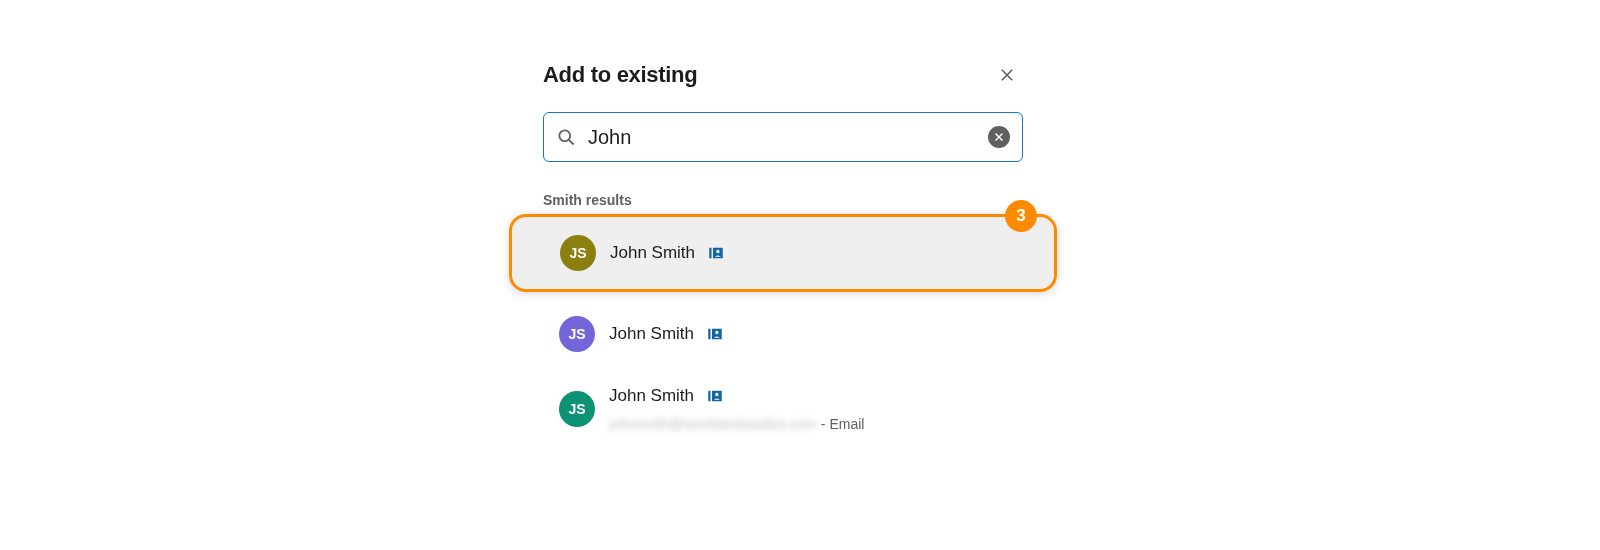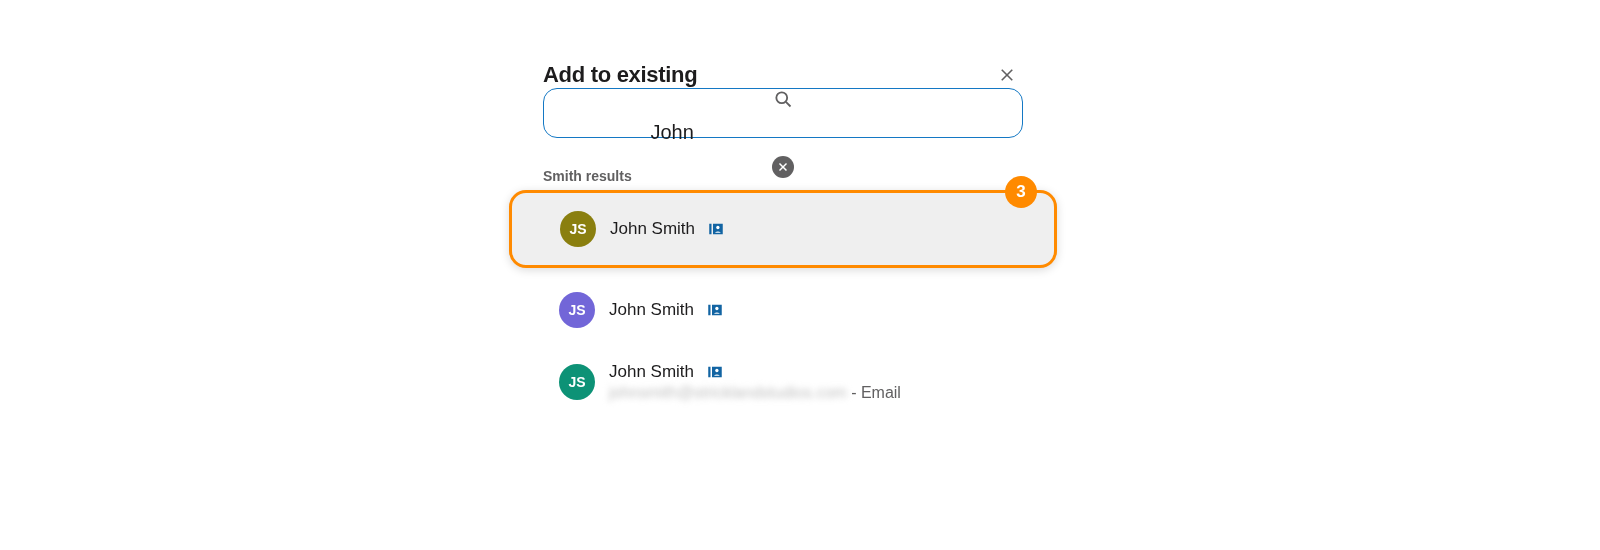--- a/index.html
+++ b/index.html
@@ -17,20 +17,21 @@
     .dialog {
       position: absolute;
       left: 543px;
       top: 62px;
       width: 480px;
     }
     .dialog-header {
       display: flex;
       justify-content: space-between;
       align-items: center;
+      margin-bottom: 24px;
     }
     .dialog-title {
       font-size: 22px;
       font-weight: 800;
       color: #1d1c1d;
       letter-spacing: -0.3px;
     }
     .close-btn {
       width: 24px;
       height: 24px;
@@ -40,27 +41,26 @@
       cursor: pointer;
       color: #616061;
       margin-right: 4px;
     }
     .close-btn svg {
       width: 18px;
       height: 18px;
     }
     .search-wrap {
       border: 1.5px solid #1478c4;
-      border-radius: 14px;
+      border-radius: 6px;
       padding: 0 12px;
       height: 50px;
       display: flex;
       align-items: center;
       gap: 12px;
-      flex-direction: column;
     }
     .search-icon {
       color: #616061;
       flex-shrink: 0;
       display: flex;
     }
     .search-icon svg {
       width: 20px;
       height: 20px;
     }
@@ -161,23 +161,23 @@
     }
     .contact-icon {
       display: flex;
       color: #1264a3;
     }
     .contact-icon svg {
       width: 18px;
       height: 18px;
     }
     .sub {
-      font-size: 16px;
-      color: #616061;
-      margin-top: 2px;
+      font-size: 14px;
+      color: #616061;
+      margin-top: 10px;
     }
     .sub-email {
       color: #c0c0c0;
       filter: blur(3px);
       user-select: none;
     }
     .sub-type {
       color: #616061;
     }
   </style>

